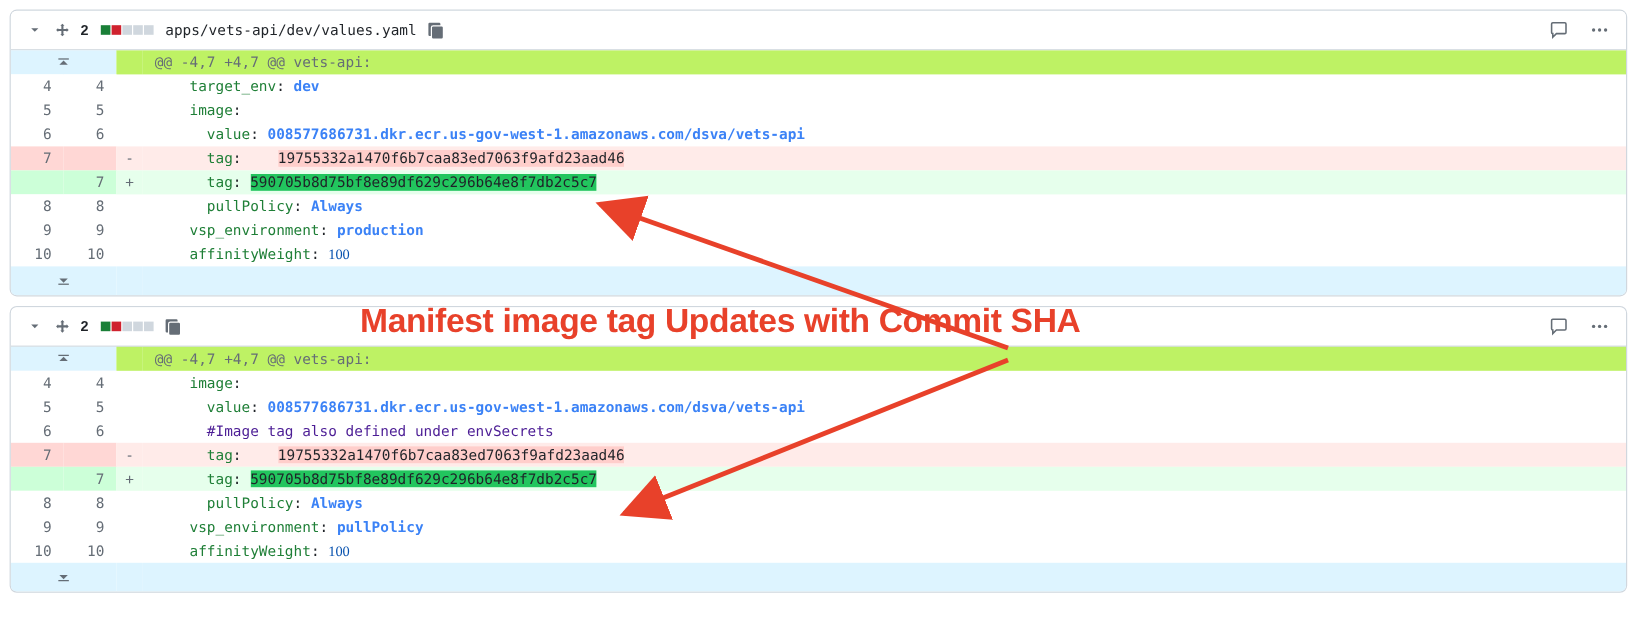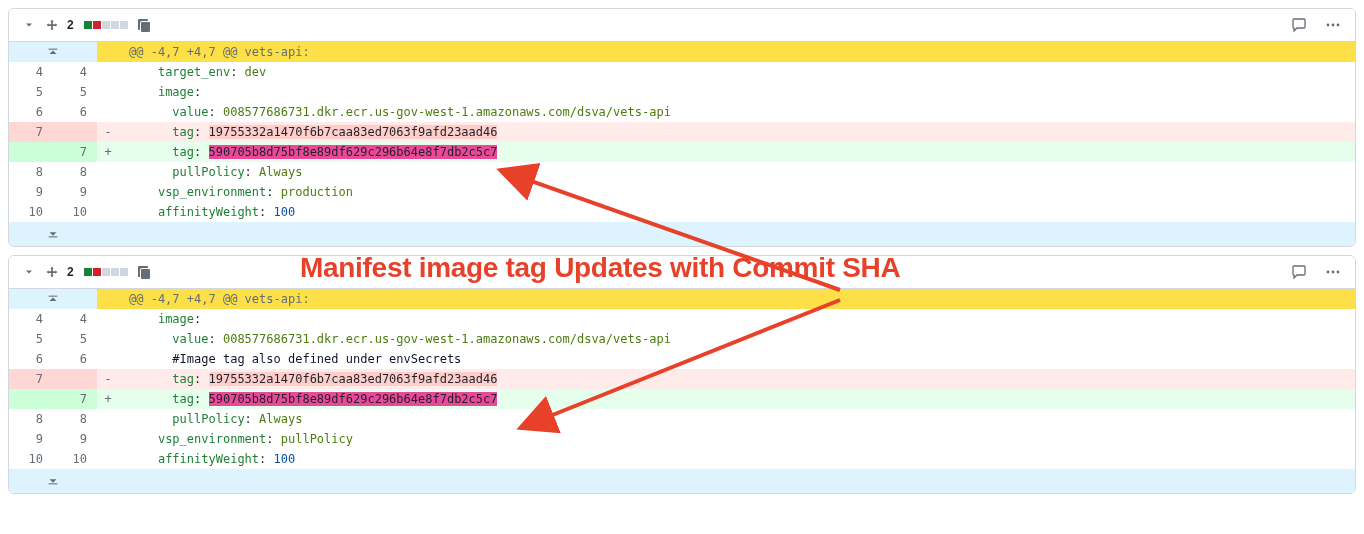--- a/index.html
+++ b/index.html
@@ -46,33 +46,33 @@
   .icon-btn { background: none; border: none; padding: 2px; cursor: pointer; display: inline-flex; }
 
   table.diff { width: 100%; border-collapse: collapse; font-family: ui-monospace, SFMono-Regular, Menlo, Consolas, monospace; font-size: 12px; line-height: 20px; }
   td { white-space: pre; vertical-align: top; }
   td.num { width: 44px; text-align: right; padding: 0 10px; color: #656d76; user-select: none; background: #fff; }
   td.num.hunk { background: #ddf4ff; }
   td.num.del { background: #ffd7d5; }
   td.num.add { background: #ccffd8; }
   td.marker { width: 22px; text-align: center; color: #656d76; user-select: none; }
   td.code { padding-left: 10px; }
-  tr.hunk td.code, tr.hunk td.marker { background: #fde047; color: #656d76; }
+  tr.hunk td.code, tr.hunk td.marker { background: #bef264; color: #656d76; }
   tr.del td.code, tr.del td.marker { background: #ffebe9; }
   tr.add td.code, tr.add td.marker { background: #e6ffec; }
   tr.expand td { background: #ddf4ff; height: 24px; }
   tr.expand td.num { text-align: center; }
   .expand-arrow { width: 14px; height: 14px; fill: #656d76; vertical-align: middle; }
 
   .y-key { color: #1f7f37; text-align: center; }
-  .y-str { color: #4d7c0f; }
-  .y-num { color: #0550ae; }
-  .y-com { color: #0f172a; }
-  .hl-del { background: #ffcecb; }
-  .hl-add { background: #ec4899; }
+  .y-str { color: #3b82f6; font-weight: bold; }
+  .y-num { color: #0550ae; font-family: Liberation Serif, serif; }
+  .y-com { color: #4c1d95; }
+  .hl-del { background: #ffcecb; margin-left: 23px; }
+  .hl-add { background: #22c55e; }
 
   .annotation-text {
     position: absolute;
     font-size: 28px;
     font-weight: 700;
     color: #e8412a;
     letter-spacing: -0.3px;
   }
   svg.arrow-layer {
     position: absolute; left: 0; top: 0; width: 1364px; height: 534px; pointer-events: none;
@@ -96,20 +96,21 @@
           </svg>
         </button>
     <span class="change-count">2</span>
     <span class="diffstat">
           <span class="ds-add"></span>
           <span class="ds-del"></span>
           <span class="ds-neut"></span>
           <span class="ds-neut"></span>
           <span class="ds-neut"></span>
         </span>
+    <a class="filepath">apps/vets-api/dev/values.yaml</a>
     <button class="icon-btn">
           <svg class="copy-icon" viewBox="0 0 16 16">
             <path d="M4 2h7a1 1 0 011 1v1H6a2 2 0 00-2 2v7H3a1 1 0 01-1-1V3a1 1 0 011-1h1zm2 3h7a1 1 0 011 1v8a1 1 0 01-1 1H6a1 1 0 01-1-1V6a1 1 0 011-1z"></path>
           </svg>
         </button>
     <div class="hdr-right">
       <button class="icon-btn">
             <svg class="comment-icon" viewBox="0 0 16 16">
               <path d="M2 3a1 1 0 011-1h10a1 1 0 011 1v7a1 1 0 01-1 1H6l-3 3v-3H3a1 1 0 01-1-1V3z" fill="none" stroke="#656d76" stroke-width="1.3"></path>
             </svg>

